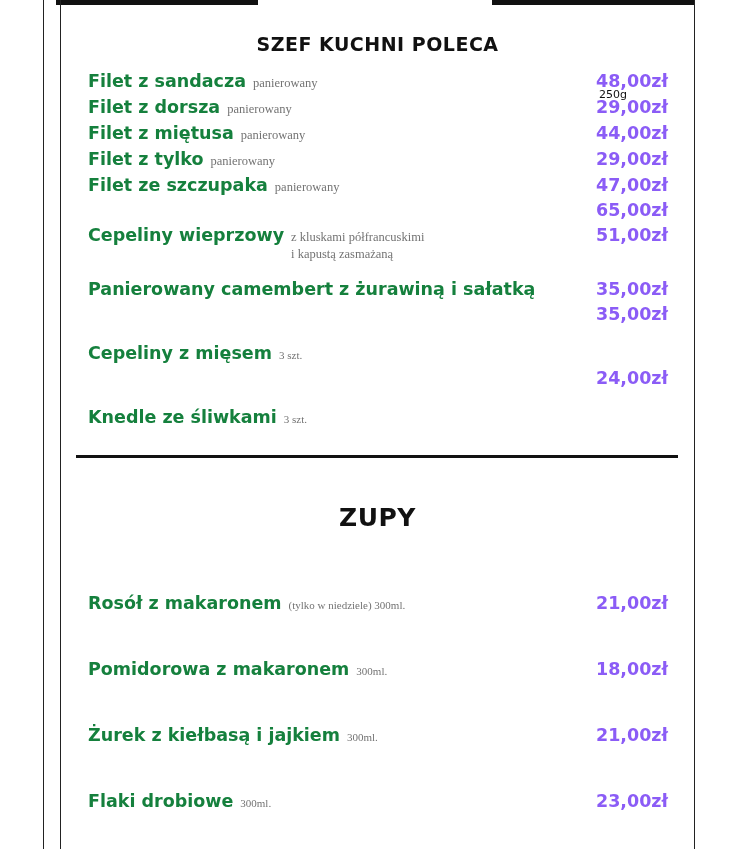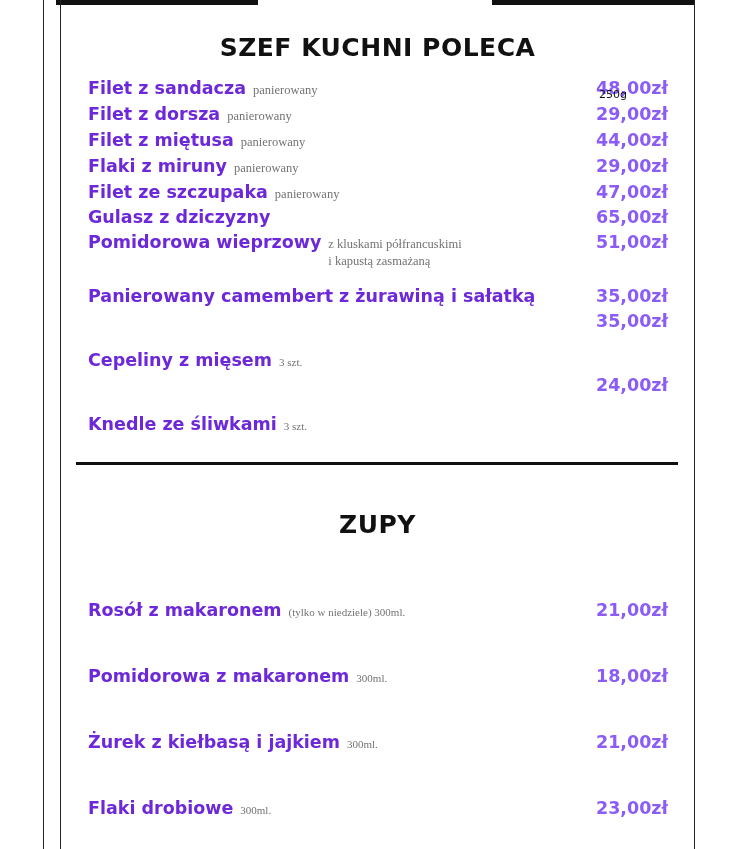--- a/index.html
+++ b/index.html
@@ -66,21 +66,21 @@
     height: 849px;
   }
 
   .section-title {
     text-align: center;
     font-weight: bold;
     letter-spacing: 0.5px;
     color: #111;
   }
   .title-chef {
-    font-size: 25px;
+    font-size: 19px;
     margin-top: 33px;
   }
   .title-zupy {
     font-size: 25px;
     margin-top: 0px;
   }
 
   .weight-note {
     position: absolute;
     right: 67px;
@@ -102,21 +102,21 @@
   }
   .row-left {
     display: flex;
     align-items: baseline;
     flex: 1 1 auto;
     min-width: 0;
   }
   .name {
     font-size: 17.5px;
     font-weight: 600;
-    color: #6d28d9;
+    color: #15803d;
     white-space: nowrap;
   }
   .desc {
     font-size: 12.5px;
     font-weight: 400;
     color: #737373;
     margin-left: 7px;
     line-height: 1.35;
     font-family: Liberation Serif, serif;
   }
@@ -190,44 +190,43 @@
     <div class="row">
       <div class="row-left">
         <span class="name">Filet z miętusa</span>
         <span class="desc">panierowany</span>
       </div>
       <div class="price">44,00zł</div>
     </div>
 
     <div class="row">
       <div class="row-left">
-        <span class="name">Flaki z miruny</span>
+        <span class="name">Filet z tylko</span>
         <span class="desc">panierowany</span>
       </div>
       <div class="price">29,00zł</div>
     </div>
 
     <div class="row">
       <div class="row-left">
         <span class="name">Filet ze szczupaka</span>
         <span class="desc">panierowany</span>
       </div>
       <div class="price">47,00zł</div>
     </div>
 
     <div class="row">
       <div class="row-left">
-        <span class="name">Gulasz z dziczyzny</span>
       </div>
       <div class="price">65,00zł</div>
     </div>
 
     <div class="row">
       <div class="row-left">
-        <span class="name">Pomidorowa wieprzowy</span>
+        <span class="name">Cepeliny wieprzowy</span>
         <span class="desc"><span>z kluskami półfrancuskimi</span><br><span>i kapustą zasmażaną</span></span>
       </div>
       <div class="price">51,00zł</div>
     </div>
 
     <div class="row gap-before">
       <div class="row-left">
         <span class="name">Panierowany camembert z żurawiną i sałatką</span>
       </div>
       <div class="price">35,00zł</div>

